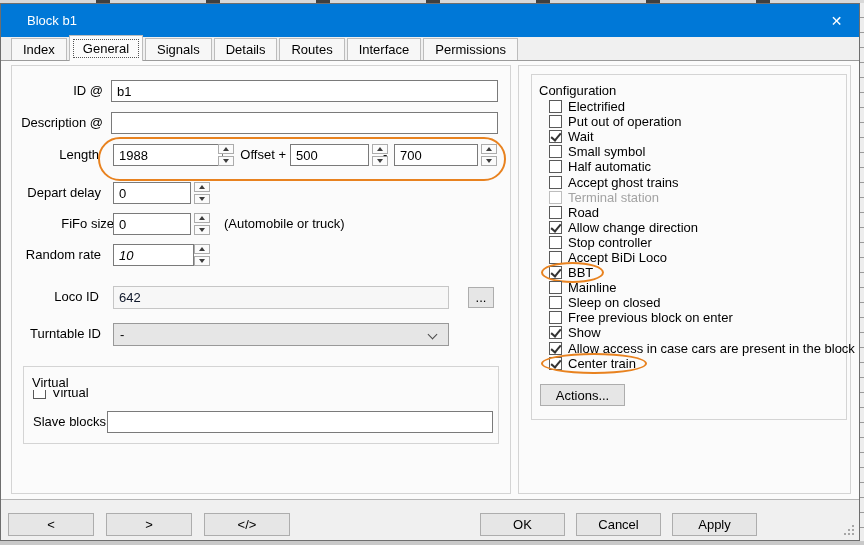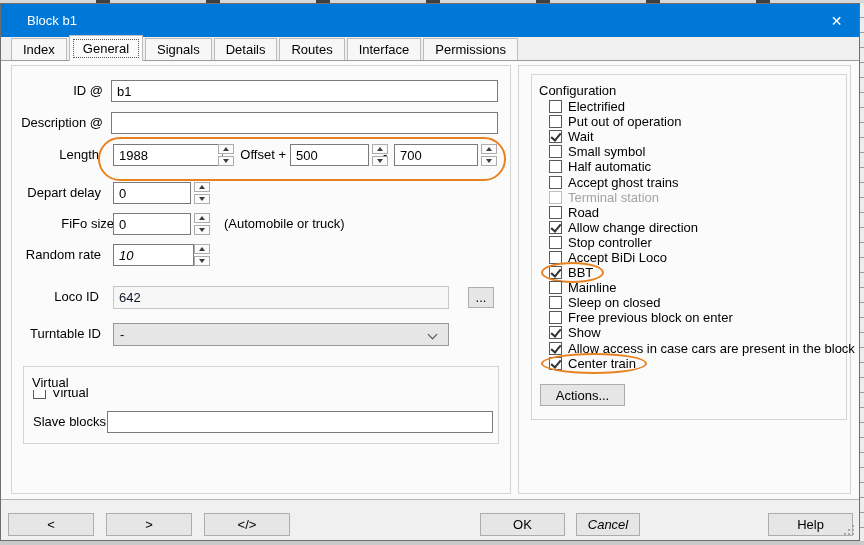--- a/index.html
+++ b/index.html
@@ -266,17 +266,17 @@
         <span class="hl"></span>
       </div>
     </div>
 
   <div class="btn" style="left:539px;top:380px;width:85px;height:22px;">Actions...</div>
 
   <div class="btn" style="left:7px;top:509px;width:86px;height:23px;">&lt;</div>
   <div class="btn" style="left:105px;top:509px;width:86px;height:23px;">&gt;</div>
   <div class="btn" style="left:203px;top:509px;width:86px;height:23px;">&lt;/&gt;</div>
   <div class="btn" style="left:479px;top:509px;width:85px;height:23px;">OK</div>
-  <div class="btn" style="left:575px;top:509px;width:64px;height:23px;font-style:italic;">Cancel</div>
-  <div class="btn" style="left:767px;top:509px;width:85px;height:23px;">Help</div>
+  <div class="btn" style="left:575px;top:509px;width:85px;height:23px;">Cancel</div>
+  <div class="btn" style="left:671px;top:509px;width:85px;height:23px;">Apply</div>
 
   <div class="grip"></div>
 </div>
 
 </body></html>

